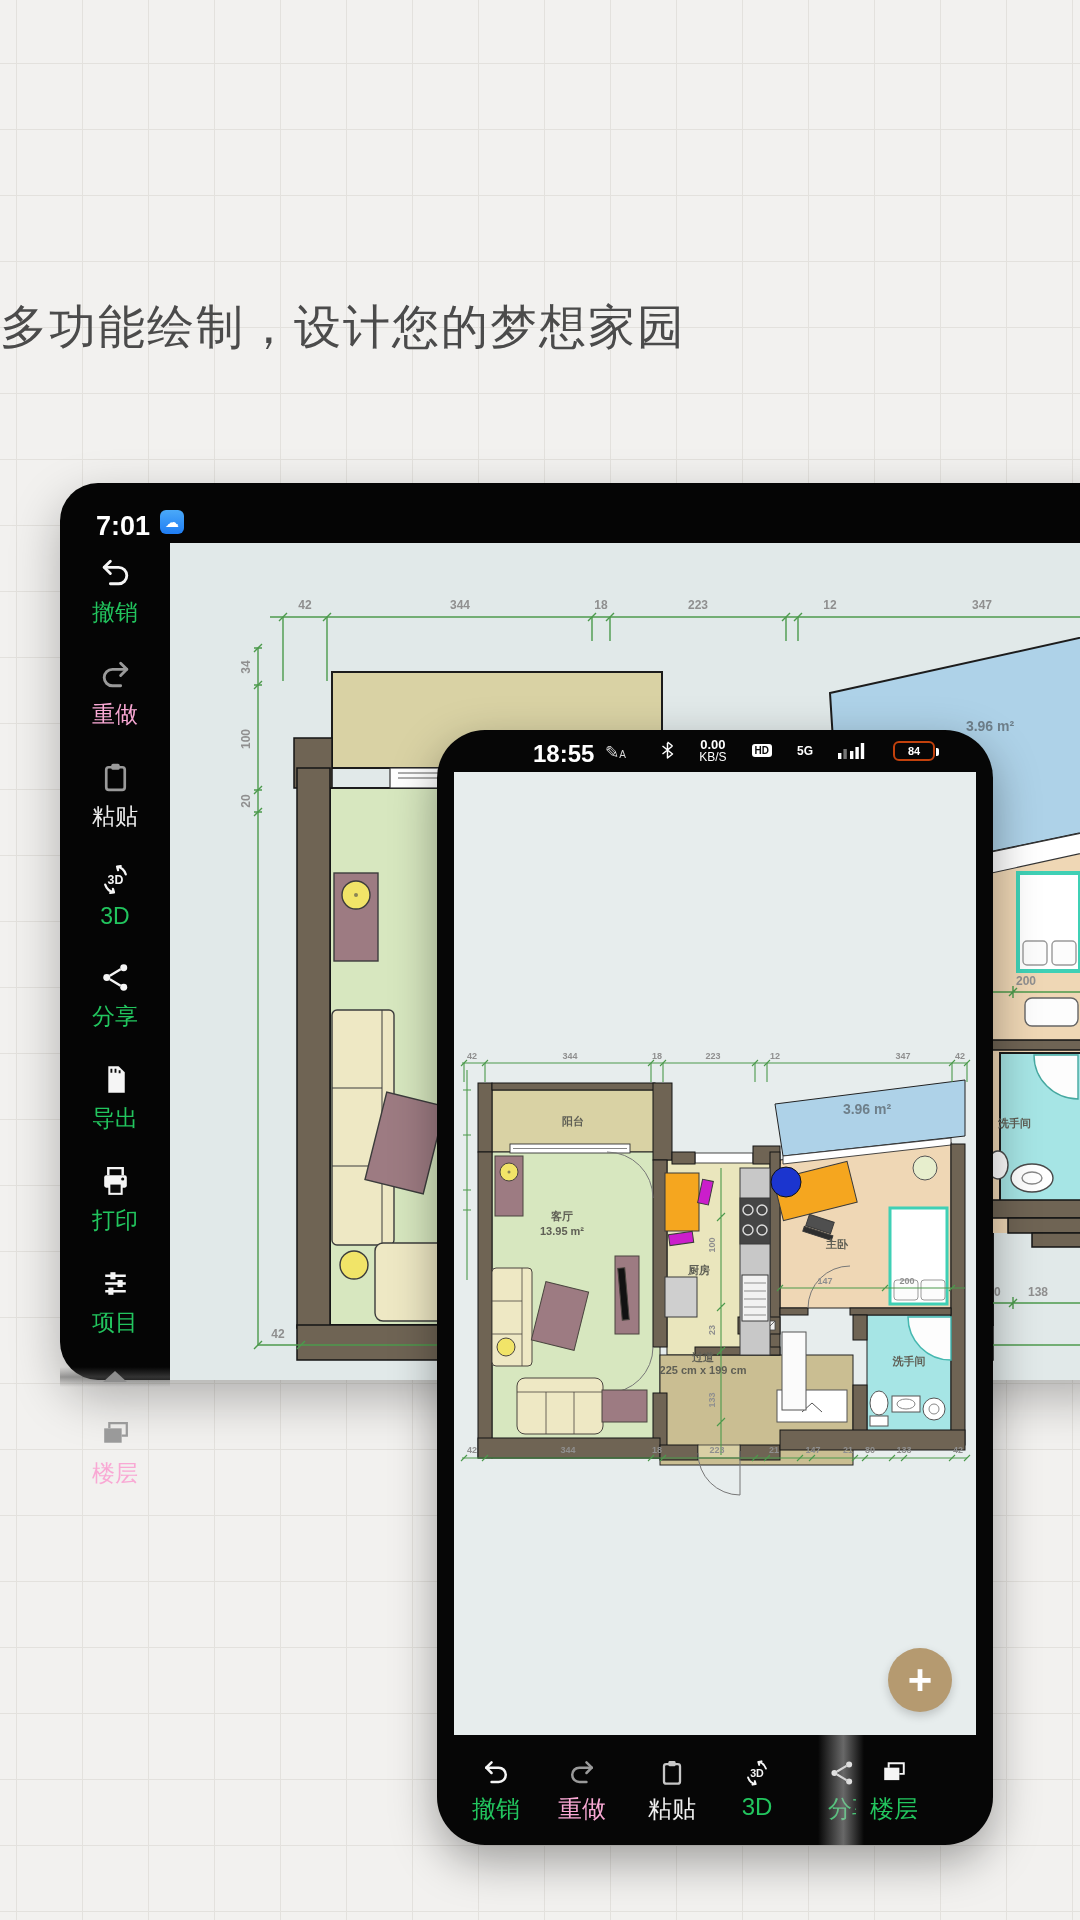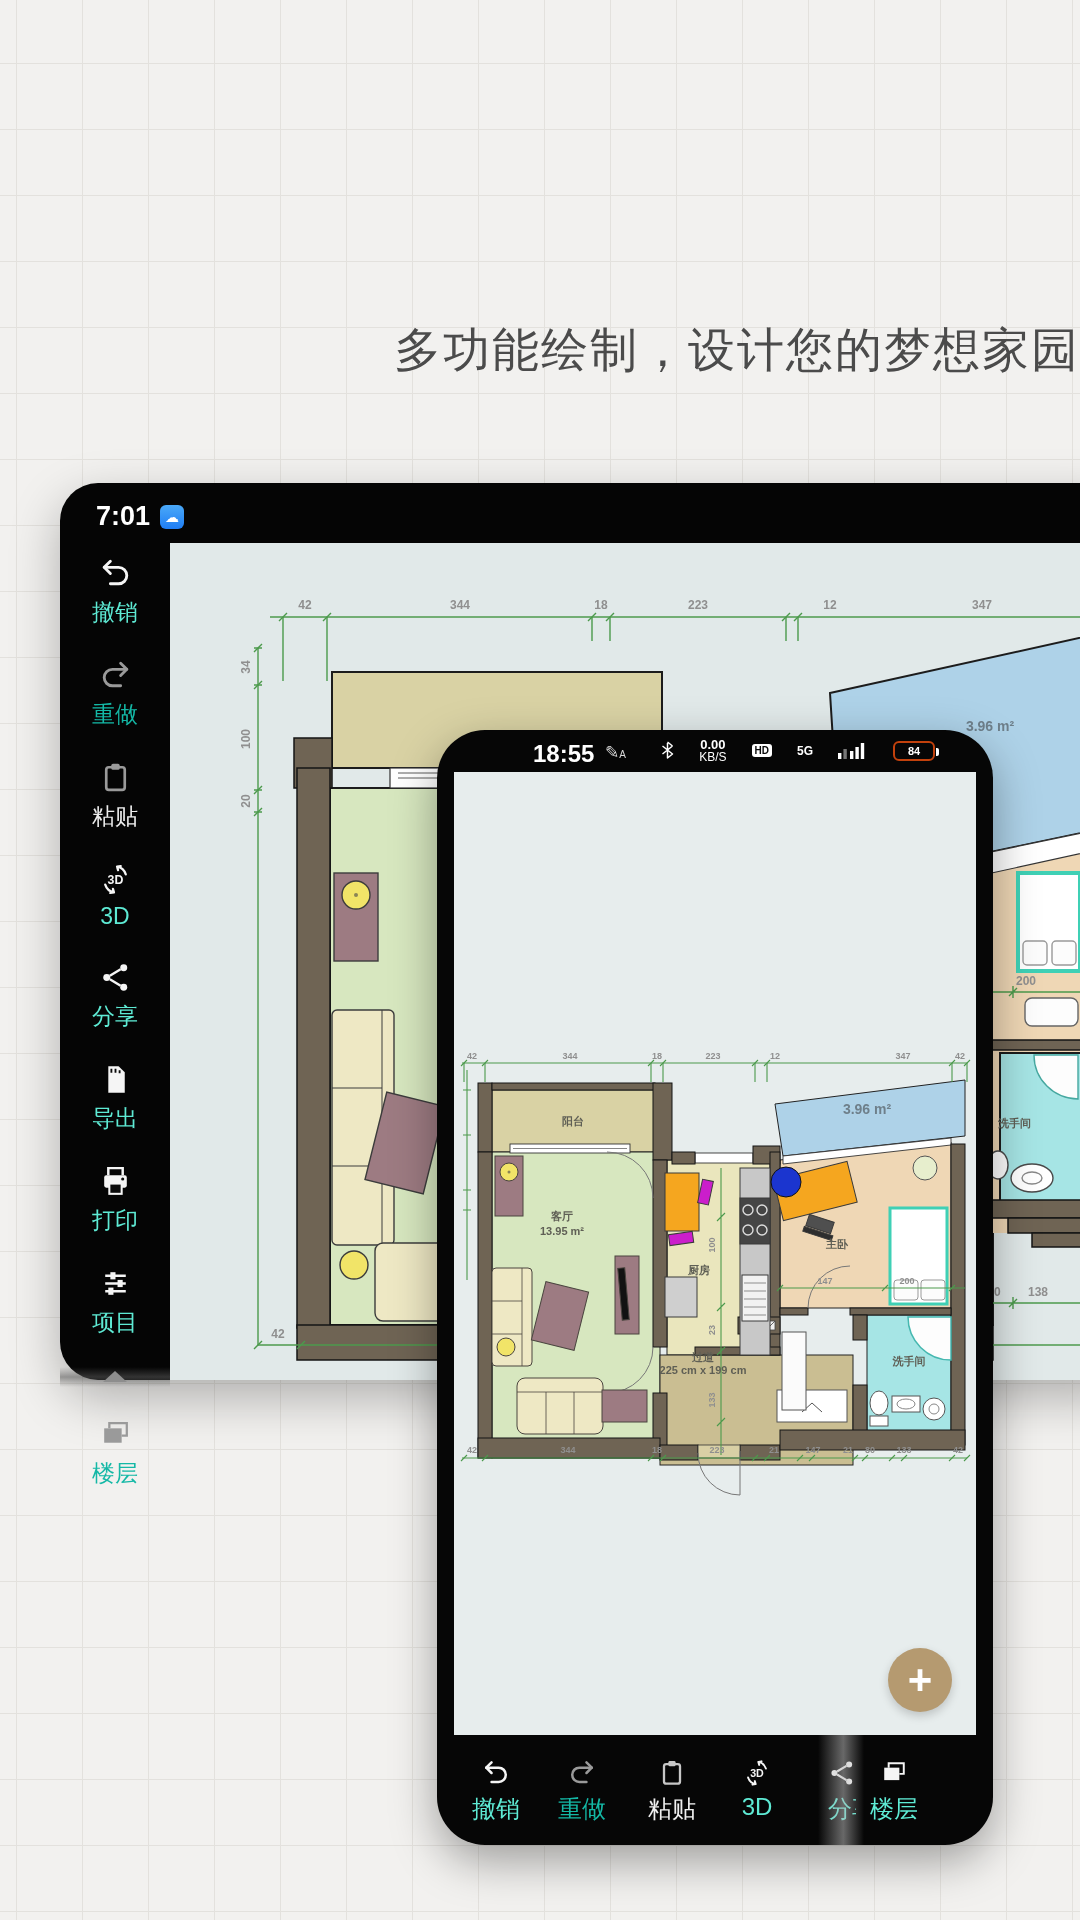--- a/index.html
+++ b/index.html
@@ -6,38 +6,38 @@
   body { font-family:"Liberation Sans", sans-serif; }
   .page { position:relative; width:1080px; height:1920px; overflow:hidden;
     background-color:#f2f1ef;
     background-image:linear-gradient(#e3e1dd 1px, transparent 1px),
                      linear-gradient(90deg,#e3e1dd 1px, transparent 1px);
     background-size:66px 66px; background-position:16px 63px; }
 
   
   .hero-title { position:absolute; top:96px; left:0; right:0; text-align:center;
     font-size:142px; font-weight:900; color:#222; letter-spacing:2px; line-height:1.15; }
-  .hero-subtitle { position:absolute; top:319px; left:0; right:0; text-align:right;
+  .hero-subtitle { position:absolute; top:296px; left:0; right:0; text-align:left;
     font-size:47px; font-weight:500; color:#4b4b4b; letter-spacing:2px; }
 
   
   .tablet { position:absolute; left:60px; top:483px; width:1060px; height:897px;
     background:#050505; border-radius:38px 0 0 38px; box-shadow:0 18px 50px rgba(0,0,0,.28); }
   .t-status { position:absolute; left:36px; top:18px; display:flex; align-items:center; gap:10px; }
-  .t-time { color:#fff; font-size:27px; font-weight:700; }
+  .t-time { color:#fff; font-size:27px; font-weight:700;margin-top:10px; }
   .cloud-badge { width:24px; height:24px; border-radius:6px;
     background:linear-gradient(180deg,#4aa9f8,#1f7df4); color:#fff; font-size:14px;
     display:flex; align-items:center; justify-content:center; }
   .t-toolbar { position:absolute; left:0; top:72px; width:110px;
     display:flex; flex-direction:column; align-items:center; gap:29px; }
   .t-item { display:flex; flex-direction:column; align-items:center; gap:5px; cursor:pointer; }
   .t-item svg { width:37px; height:37px; }
   .t-label { font-size:23px; }
   .c-white { color:#f5f5f5; } .c-gray { color:#9a9a9a; } .c-dim { color:#c7c7c7; }
-  .c-white .t-label { color:#5eead4; } .c-gray .t-label { color:#14b8a6; }
+  .c-white .t-label { color:#22c55e; } .c-gray .t-label { color:#f9a8d4; }
   .t-hint { width:100%; height:20px; position:relative;
     background:linear-gradient(180deg,rgba(60,60,60,0) 0%, rgba(90,90,90,.55) 50%, rgba(0,0,0,0) 100%); }
   .t-hint:after { content:""; position:absolute; left:50%; top:4px; transform:translateX(-50%);
     border-left:12px solid transparent; border-right:12px solid transparent; border-bottom:11px solid #8d8d8d; }
   .t-canvas { position:absolute; left:110px; top:60px; width:950px; height:837px; background:#e1e9e9; }
   .t-canvas svg { position:absolute; left:0; top:0; }
 
   
   .phone { position:absolute; left:437px; top:730px; width:556px; height:1115px;
     background:#060606; border-radius:48px; box-shadow:0 16px 46px rgba(0,0,0,.35); }

